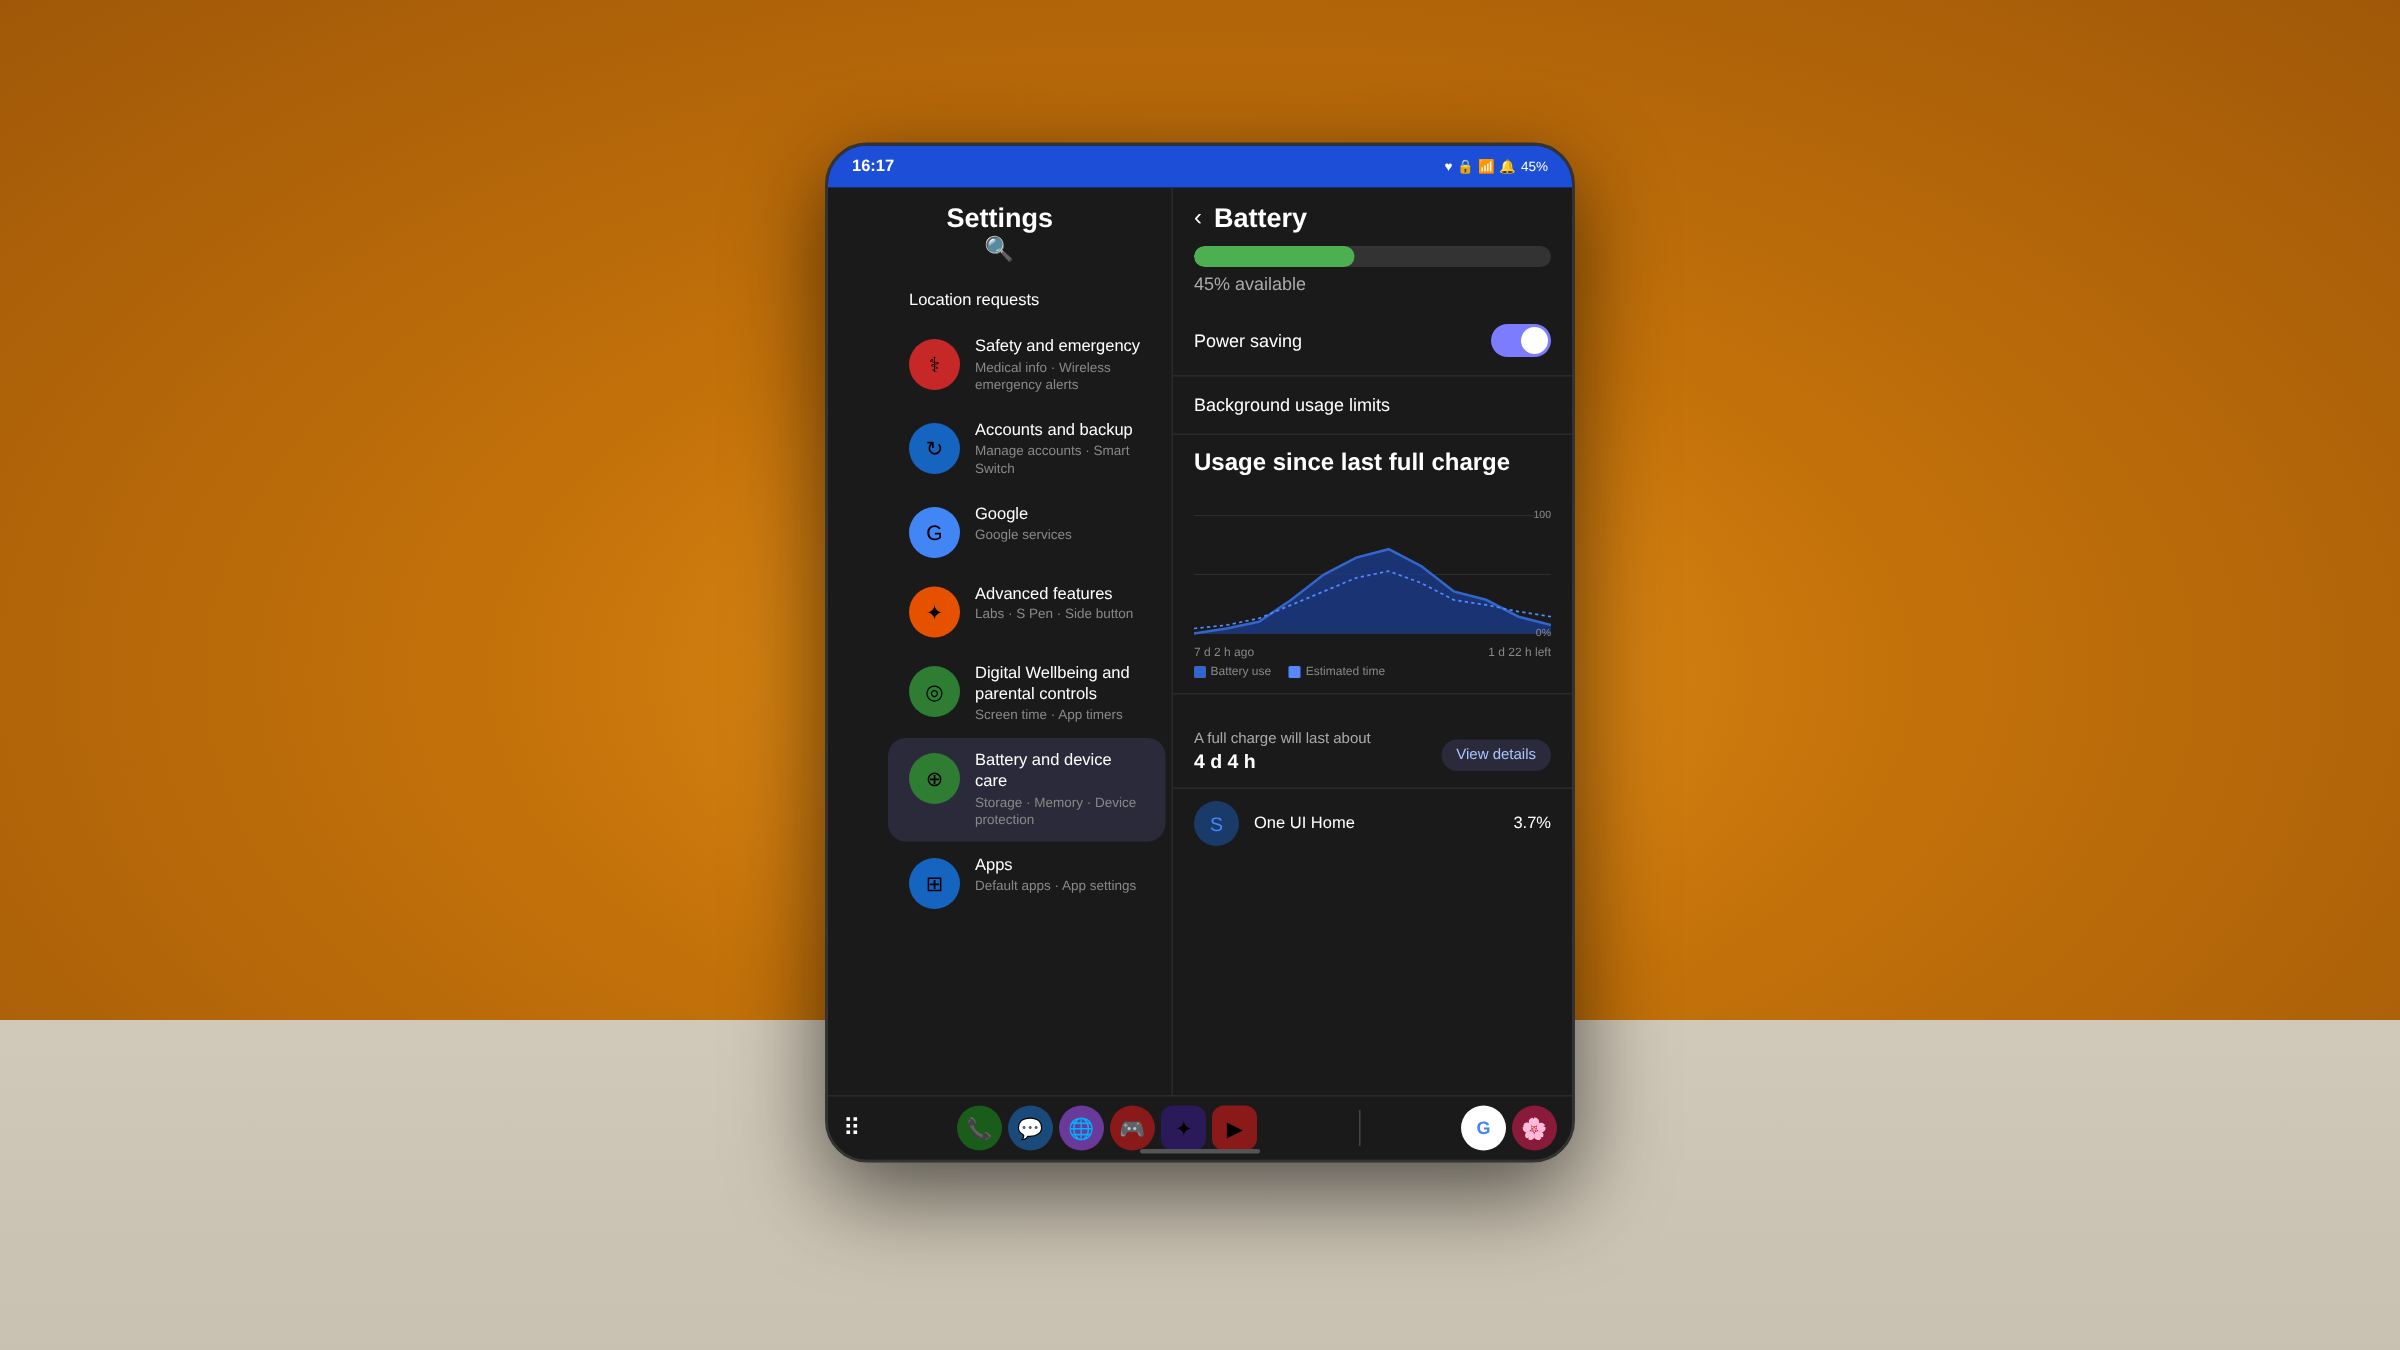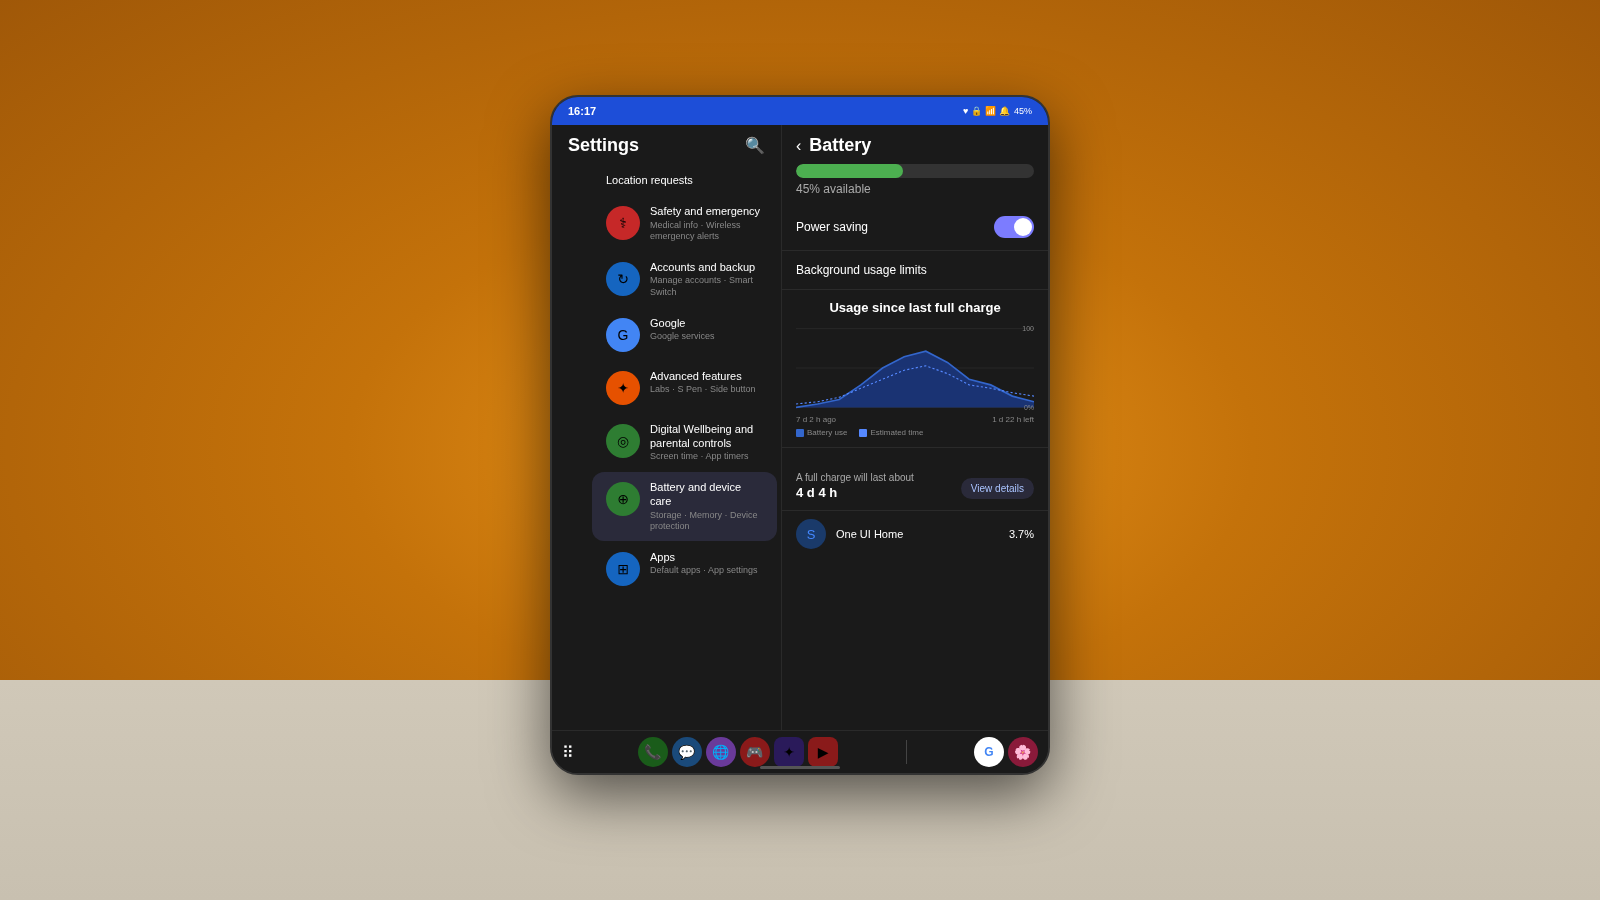--- a/index.html
+++ b/index.html
@@ -106,20 +106,21 @@
       flex-direction: column;
       overflow: hidden;
     }
 
     .settings-header {
       padding: 10px 16px 8px;
       display: flex;
       align-items: center;
       justify-content: space-between;
       flex-shrink: 0;
+      flex-direction: column;
     }
 
     .settings-title {
       color: #fff;
       font-size: 18px;
       font-weight: 700;
     }
 
     .search-icon-btn {
       color: #fff;
@@ -286,24 +287,23 @@
     }
 
     
     .usage-section {
       padding: 10px 14px;
       flex-shrink: 0;
     }
 
     .usage-title {
       color: #fff;
-      font-size: 13px;
+      font-size: 16px;
       font-weight: 600;
-      margin-bottom: 8px;
-      text-align: center;
+      margin-bottom: 20px;
     }
 
     .chart-container {
       width: 100%;
       height: 90px;
       position: relative;
     }
 
     .chart-container svg {
       width: 100%;

